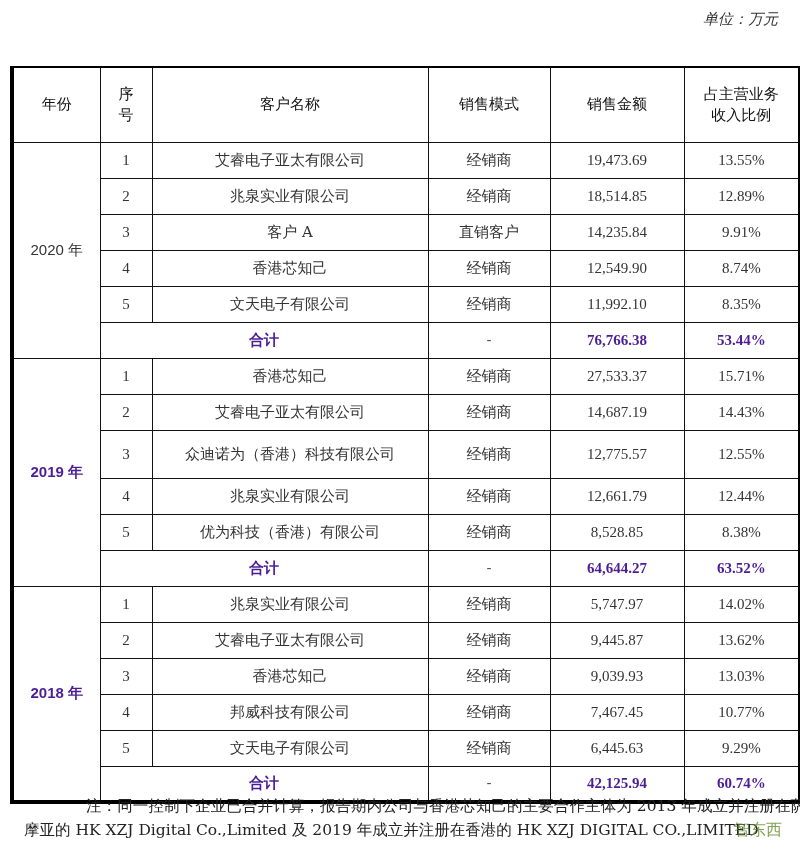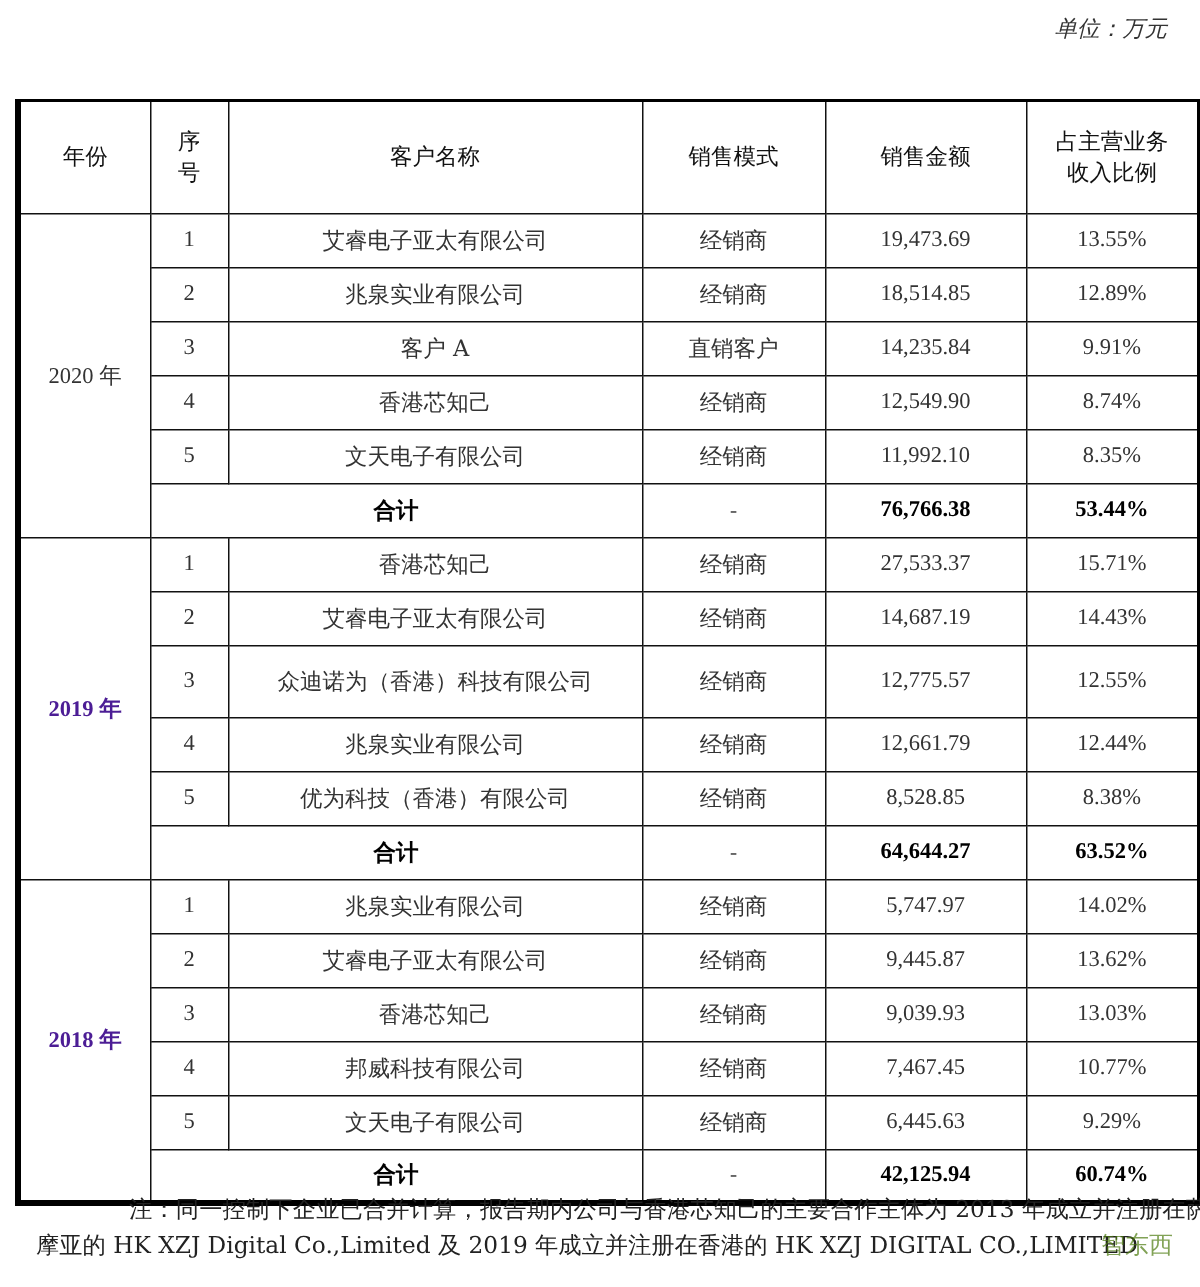--- a/index.html
+++ b/index.html
@@ -12,23 +12,23 @@
             text-align: center; vertical-align: middle; font-weight: normal; color: #333; }
   table.t { border-left: 4px solid #000; border-right: 2px solid #000; border-top: 2.5px solid #000; border-bottom: 4px solid #000; }
   table.t th { font-family: "DejaVu Sans", "Liberation Sans", sans-serif; font-size: 15px; color: #111; line-height: 21px; }
   .h-row { height: 75px; }
   .r { height: 36px; }
   .r2 { height: 48px; }
   td.num { text-align: right; padding-right: 10px; font-family: "Liberation Serif", serif; font-size: 16px; }
   td.name { font-size: 15px; line-height: 20px; }
   td.mode { font-size: 15px; }
   td.seq { font-family: "Liberation Serif", serif; font-size: 16px; }
-  td.year { font-family: Liberation Serif, serif; font-size: 16px; }
+  td.year { font-family: Liberation Sans, sans-serif; font-size: 16px; }
   td.year.bold { font-weight: bold; color: #4c1d95; }
-  tr.total td { font-weight: bold; color: #000000; }
+  tr.total td { font-weight: bold; color: #4c1d95; }
   tr.total td.lbl { font-family: "DejaVu Sans", "Liberation Sans", sans-serif; font-size: 15px; }
   tr.total td.dash { font-weight: normal; color: #555; }
   .note { position: absolute; left: 24px; top: 794px; width: 782px; font-size: 15.5px;
           line-height: 24px; color: #222; text-indent: 62px; text-align: justify; }
   .watermark { position: absolute; right: 18px; top: 820px; font-size: 16px; color: #4d7c0f;
           font-family: "DejaVu Sans", sans-serif; opacity: 0.7; }
 </style>
 </head>
 <body>
 

